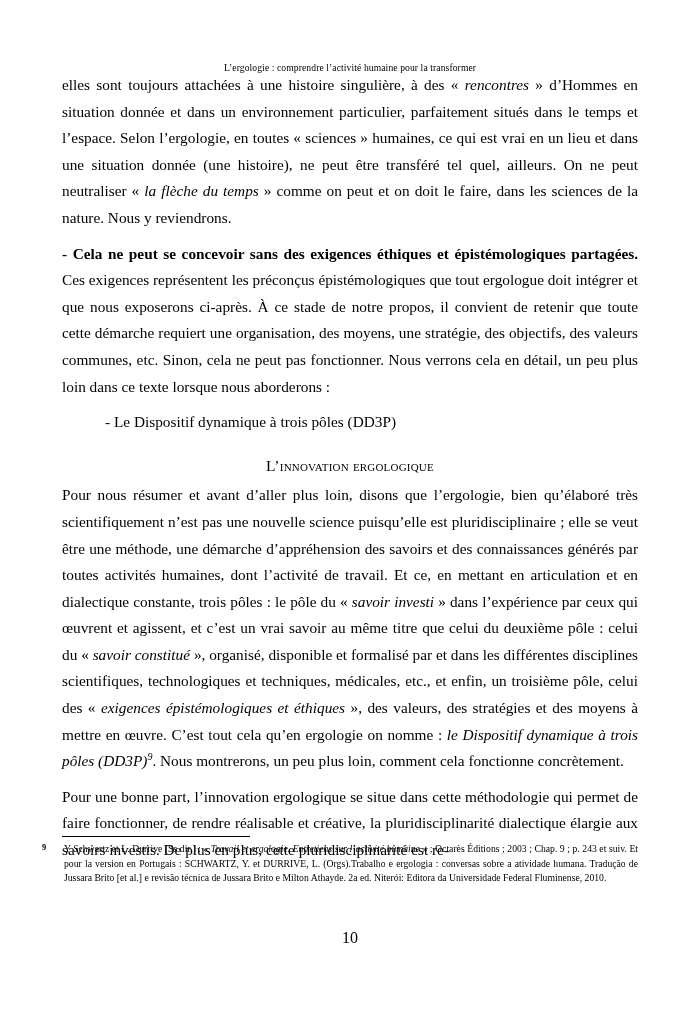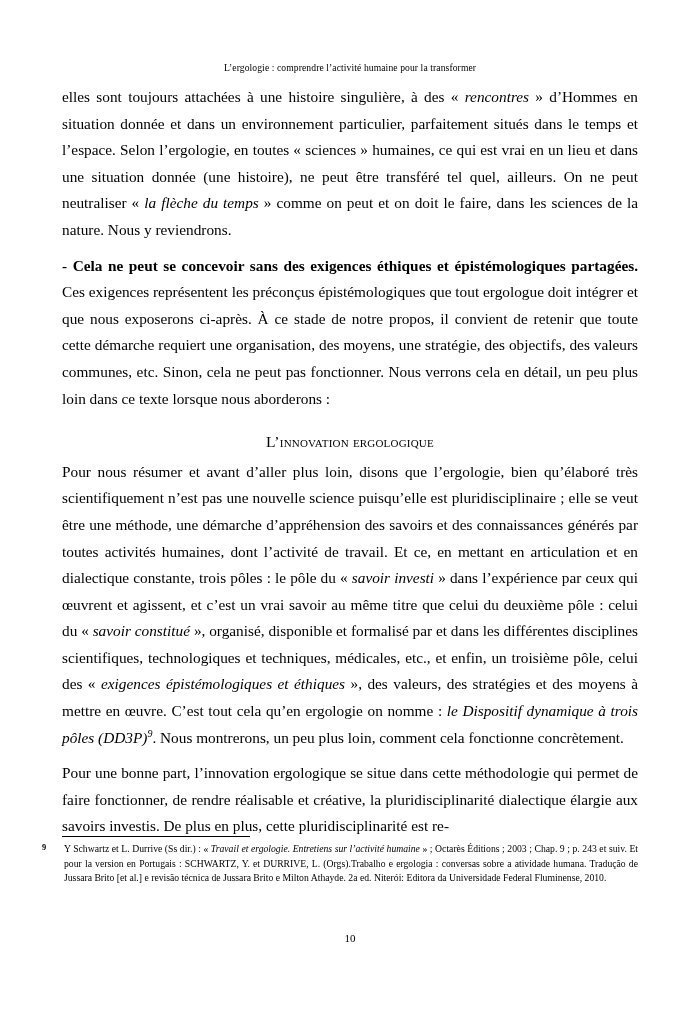--- a/index.html
+++ b/index.html
@@ -35,21 +35,21 @@
     font-size: 9.6px;
     line-height: 13px;
     letter-spacing: 0.1px;
     white-space: nowrap;
   }
 
   
   .body-col {
     position: absolute;
     left: 62px;
-    top: 84px;
+    top: 72px;
     width: 576px;
   }
 
   p.para {
     margin: 0;
     font-size: 15.3px;
     line-height: 26.6px;
     text-align: justify;
     text-justify: inter-word;
     hyphens: none;
@@ -118,37 +118,38 @@
     font-weight: bold;
   }
 
   
   .folio {
     position: absolute;
     left: 0;
     top: 928px;
     width: 700px;
     text-align: center;
-    font-size: 11px;
+    font-size: 16px;
     line-height: 20px;
   }
 </style>
 </head>
 <body>
 
 <div class="page">
 
   <div class="running-head">L’ergologie : comprendre l’activité humaine pour la transformer</div>
 
   <div class="body-col">
 
     <p class="para"><span>elles sont toujours attachées à une histoire singulière, à des « </span><i>rencontres</i><span> » d’Hommes en situation donnée et dans un environnement particulier, parfaitement situés dans le temps et l’espace. Selon l’ergologie, en toutes « sciences » humaines, ce qui est vrai en un lieu et dans une situation donnée (une histoire), ne peut être transféré tel quel, ailleurs. On ne peut neutraliser « </span><i>la flèche du temps</i><span> » comme on peut et on doit le faire, dans les sciences de la nature. Nous y reviendrons.</span></p>
 
     <p class="para gap"><b class="lead">- Cela ne peut se concevoir sans des exigences éthiques et épistémologiques partagées.</b><span> Ces exigences représentent les préconçus épistémologiques que tout ergologue doit intégrer et que nous exposerons ci-après. À ce stade de notre propos, il convient de retenir que toute cette démarche requiert une organisation, des moyens, une stratégie, des objectifs, des valeurs communes, etc. Sinon, cela ne peut pas fonctionner. Nous verrons cela en détail, un peu plus loin dans ce texte lorsque nous aborderons :</span></p>
 
+    <p class="listline first">- Le Dispositif dynamique à trois pôles (DD3P)</p>
 
     <h2 class="sec-head">L’innovation ergologique</h2>
 
     <p class="para"><span>Pour nous résumer et avant d’aller plus loin, disons que l’ergologie, bien qu’élaboré très scientifiquement n’est pas une nouvelle science puisqu’elle est pluridisciplinaire ; elle se veut être une méthode, une démarche d’appréhension des savoirs et des connaissances générés par toutes activités humaines, dont l’activité de travail. Et ce, en mettant en articulation et en dialectique constante, trois pôles : le pôle du « </span><i>savoir investi</i><span> » dans l’expérience par ceux qui œuvrent et agissent, et c’est un vrai savoir au même titre que celui du deuxième pôle : celui du « </span><i>savoir constitué</i><span> », organisé, disponible et formalisé par et dans les différentes disciplines scientifiques, technologiques et techniques, médicales, etc., et enfin, un troisième pôle, celui des « </span><i>exigences épistémologiques et éthiques</i><span> », des valeurs, des stratégies et des moyens à mettre en œuvre. C’est tout cela qu’en ergologie on nomme : </span><i>le Dispositif dynamique à trois pôles (DD3P)</i><sup class="fnref">9</sup><span>. Nous montrerons, un peu plus loin, comment cela fonctionne concrètement.</span></p>
 
     <p class="para gap">Pour une bonne part, l’innovation ergologique se situe dans cette méthodologie qui permet de faire fonctionner, de rendre réalisable et créative, la pluridisciplinarité dialectique élargie aux savoirs investis. De plus en plus, cette pluridisciplinarité est re-</p>
 
   </div>
 
   <div class="footnote-area">

